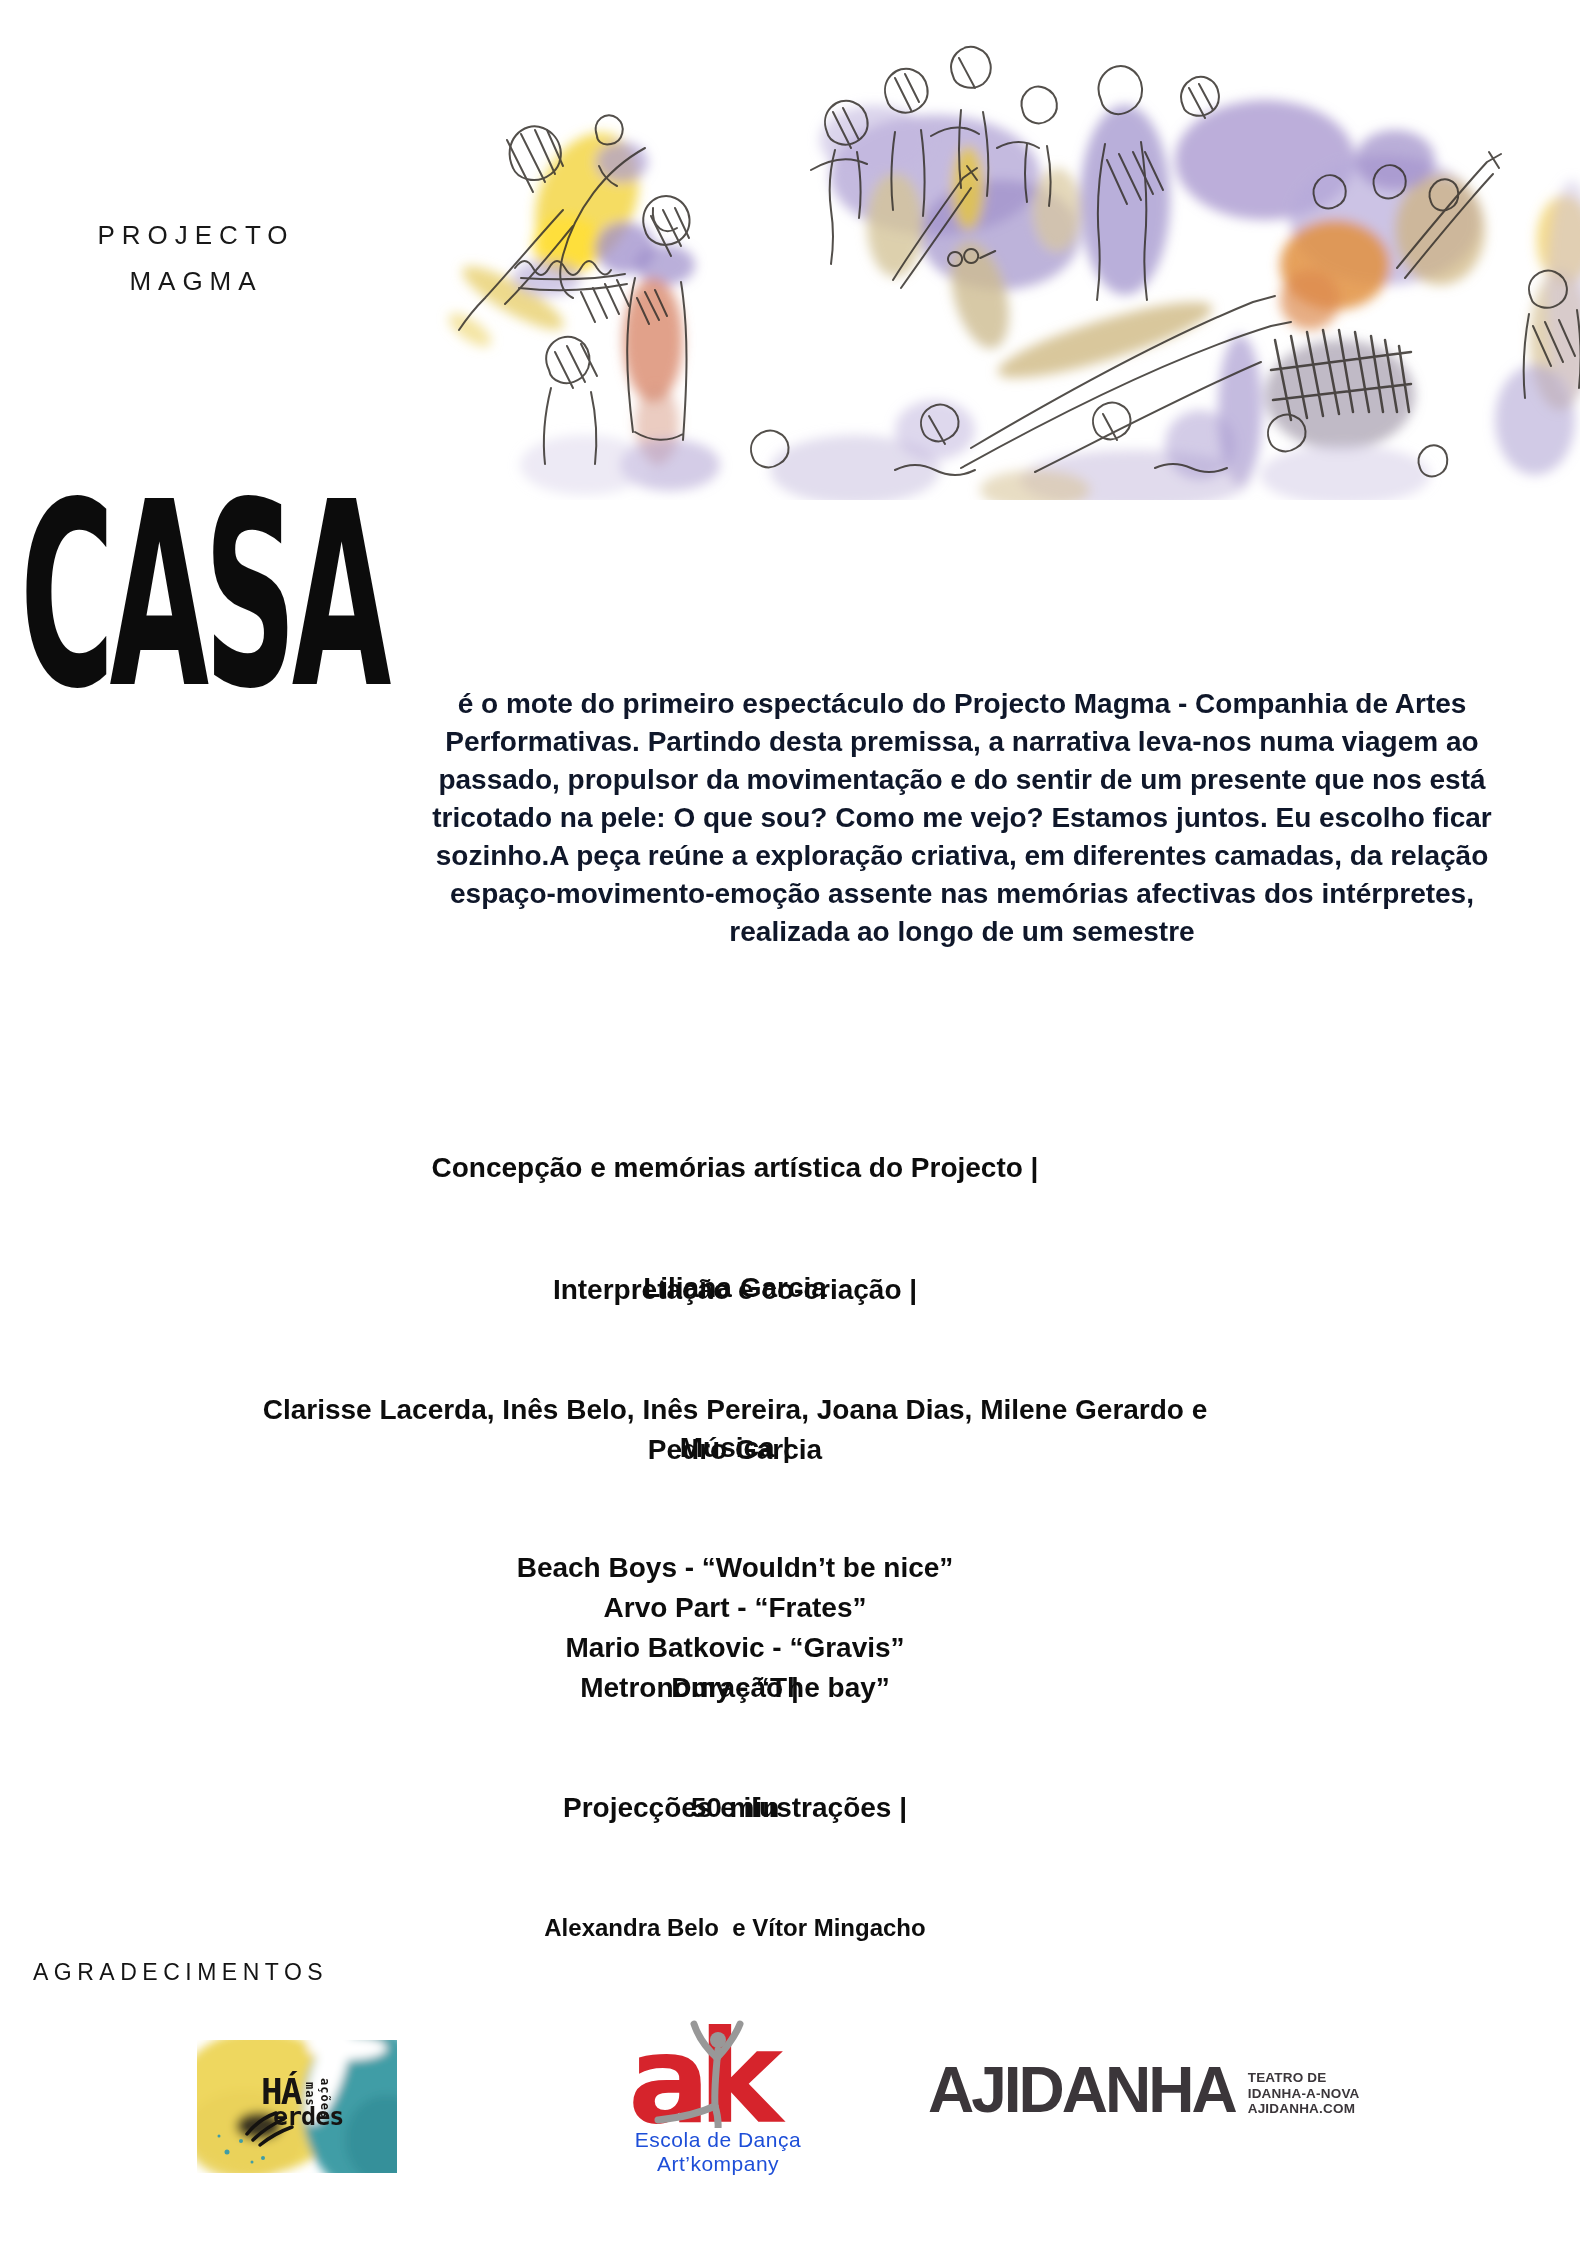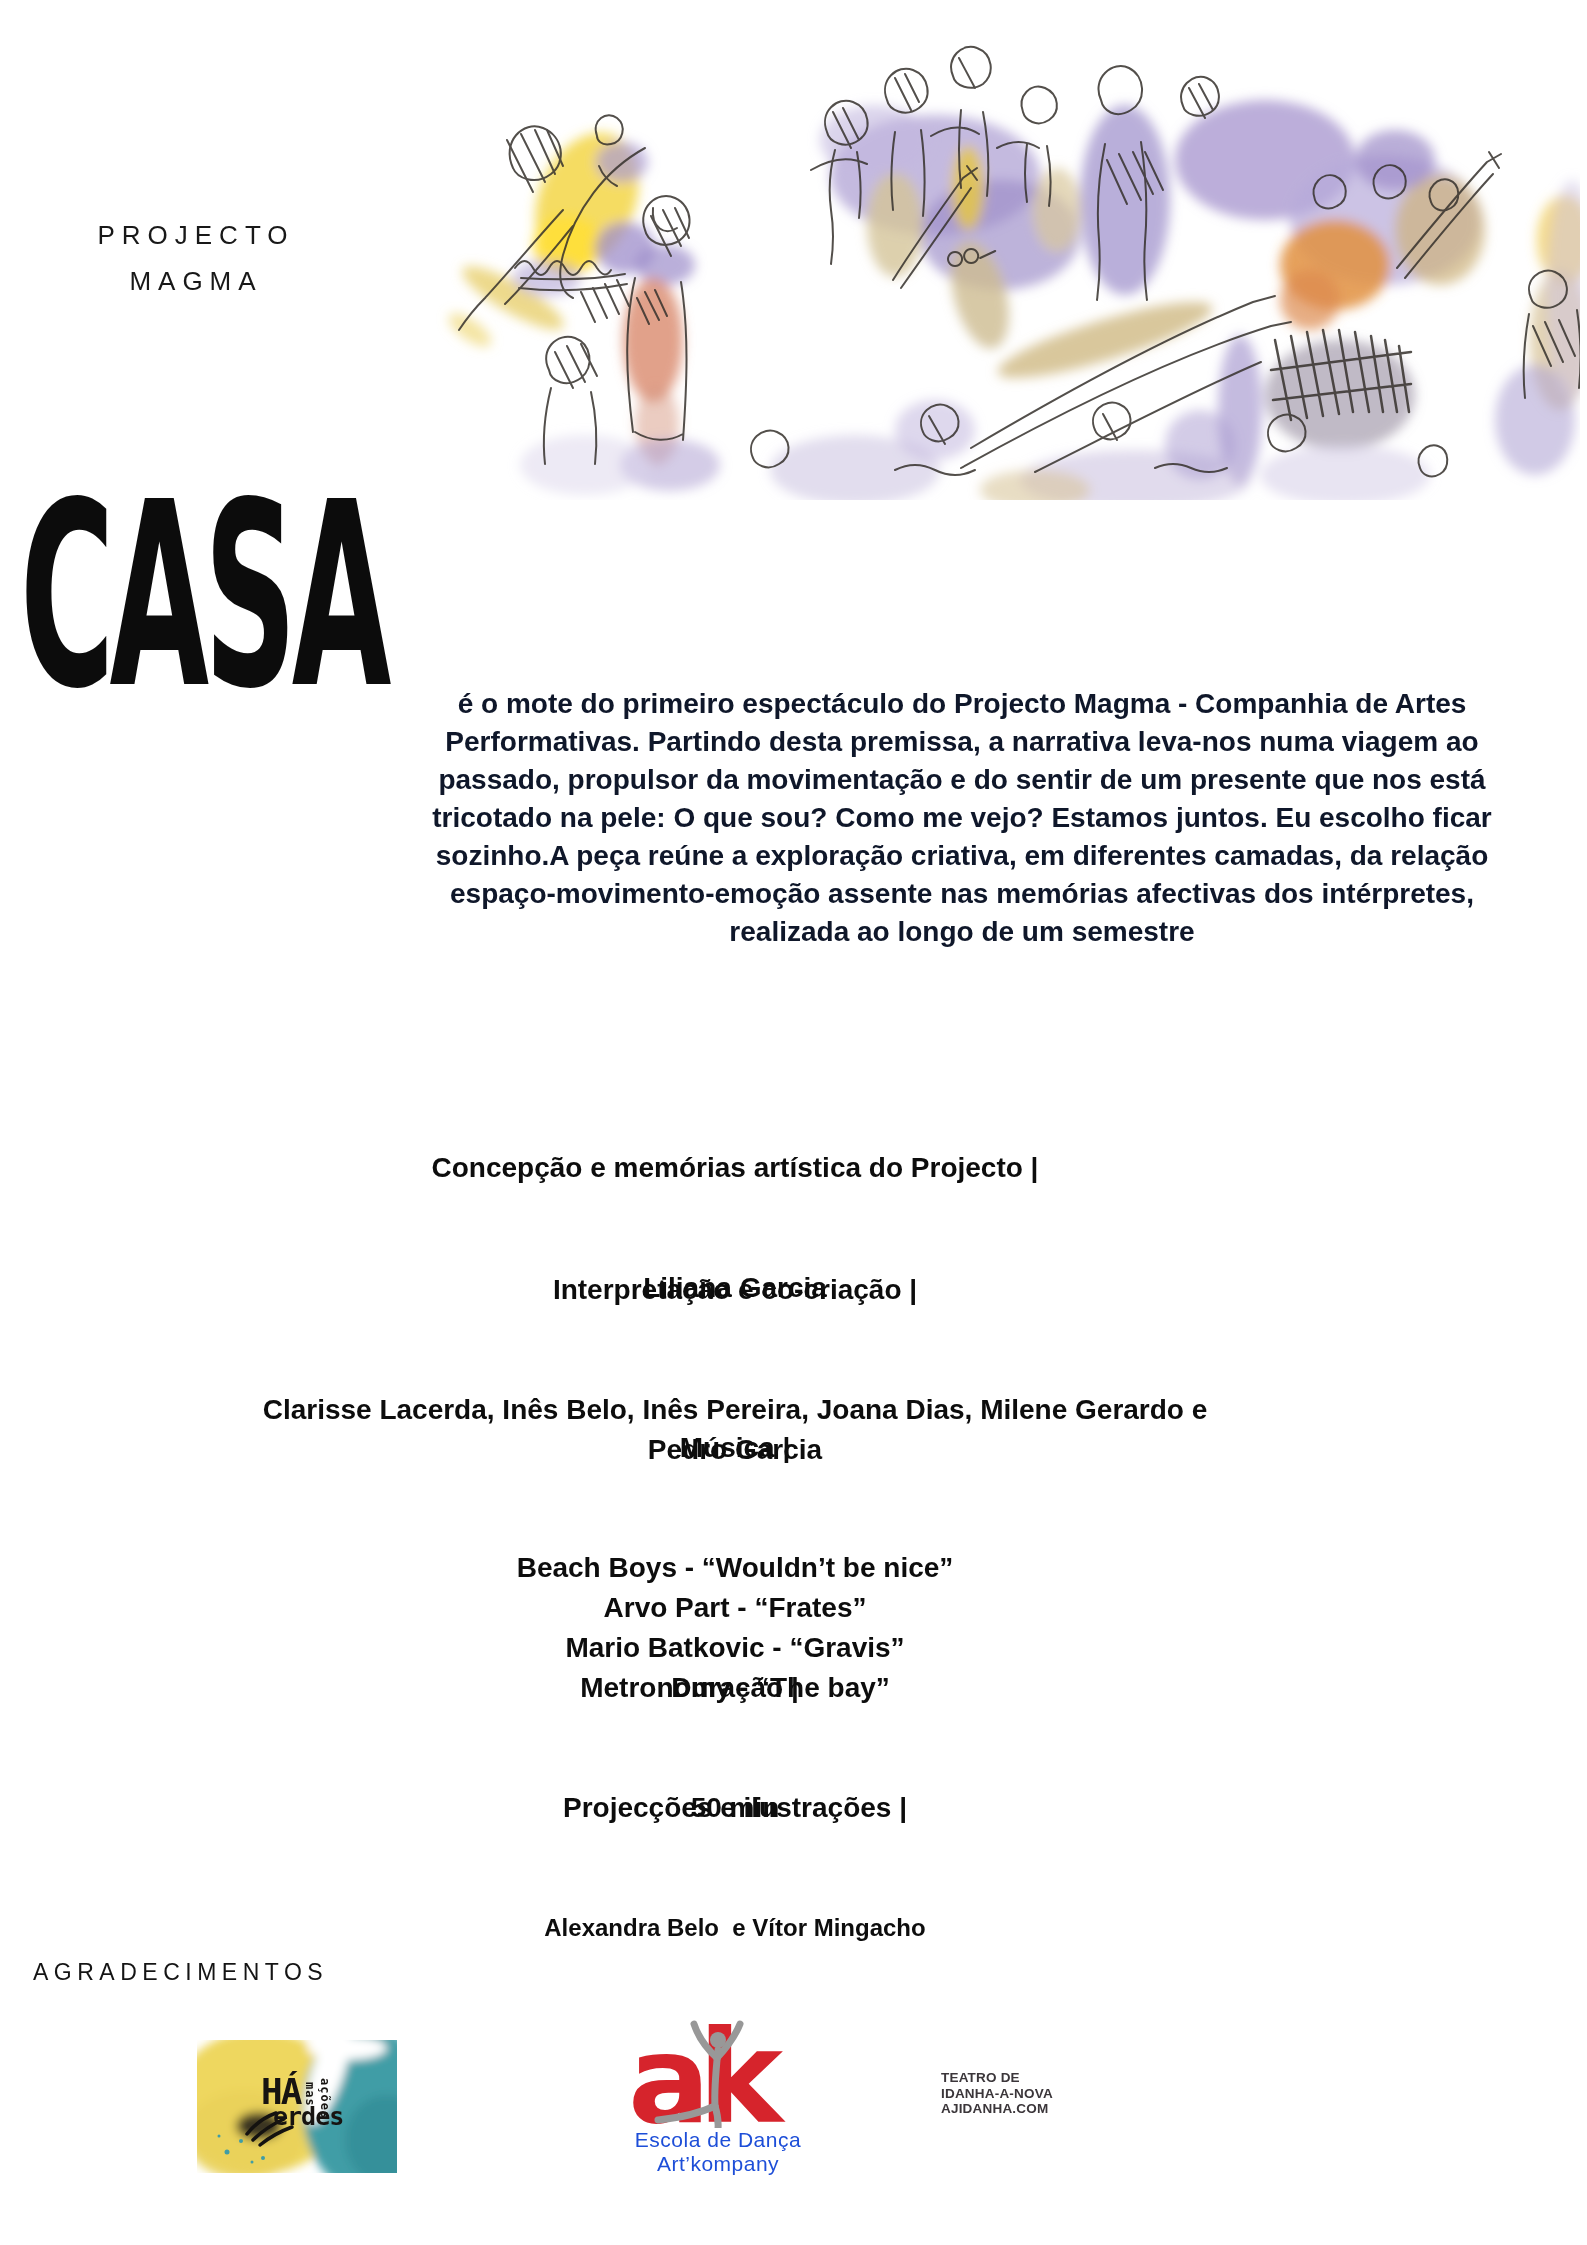--- a/index.html
+++ b/index.html
@@ -251,18 +251,19 @@
         <path fill="none" d="M89,38 C100,26 108,14 112,4"></path>
         <path fill="none" d="M87,86 C70,94 50,98 30,100"></path>
         <path fill="none" d="M87,86 C92,102 90,112 88,122"></path>
       </g>
     </svg>
     <div class="ak-text">Escola de Dança
 Art’kompany</div>
   </div>
 
   <div class="aji">
+    <div class="aji-word">AJIDANHA</div>
     <div class="aji-tagline">TEATRO DE
 IDANHA-A-NOVA
 AJIDANHA.COM</div>
   </div>
 
 </div>
 
 </body></html>

